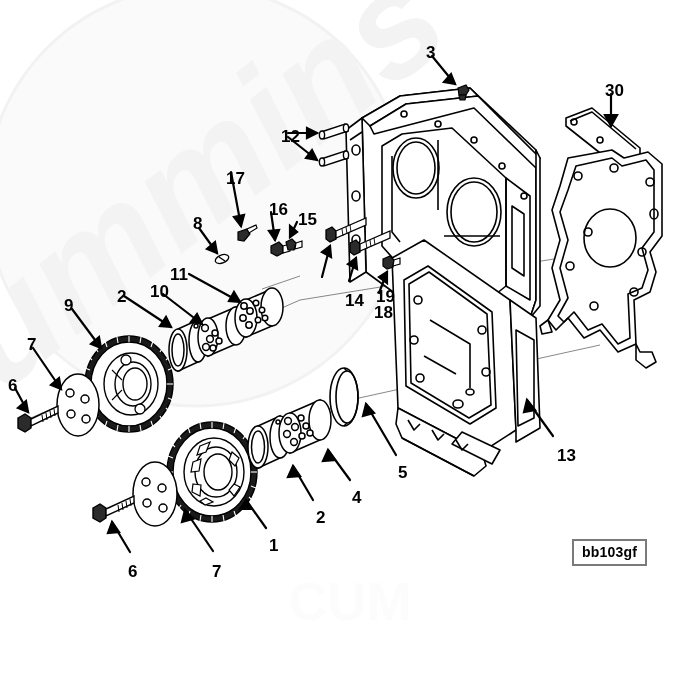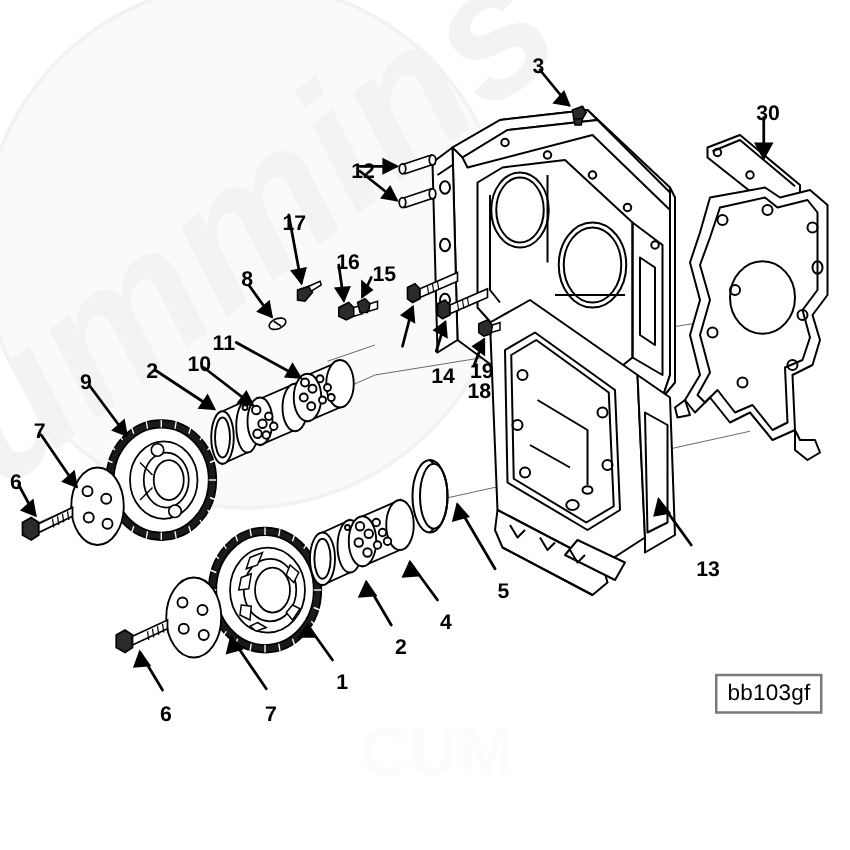--- a/index.html
+++ b/index.html
@@ -24,22 +24,22 @@
     white-space:nowrap;
     user-select:none;
   }
   #idbox{
     position:absolute;
     left:572px;top:539px;
     border:2px solid #7a7a7a;
     background:#ffffff;
     padding:3px 8px 4px 8px;
     font-family:"Liberation Sans", sans-serif;
-    font-weight:normal;
-    font-size:18px;
+    font-weight:bold;
+    font-size:14px;
     letter-spacing:.2px;
     color:#000000;
   }
 </style>
 </head>
 <body>
 
 <div id="stage">
 
   <svg width="680" height="680" viewBox="0 0 680 680">

